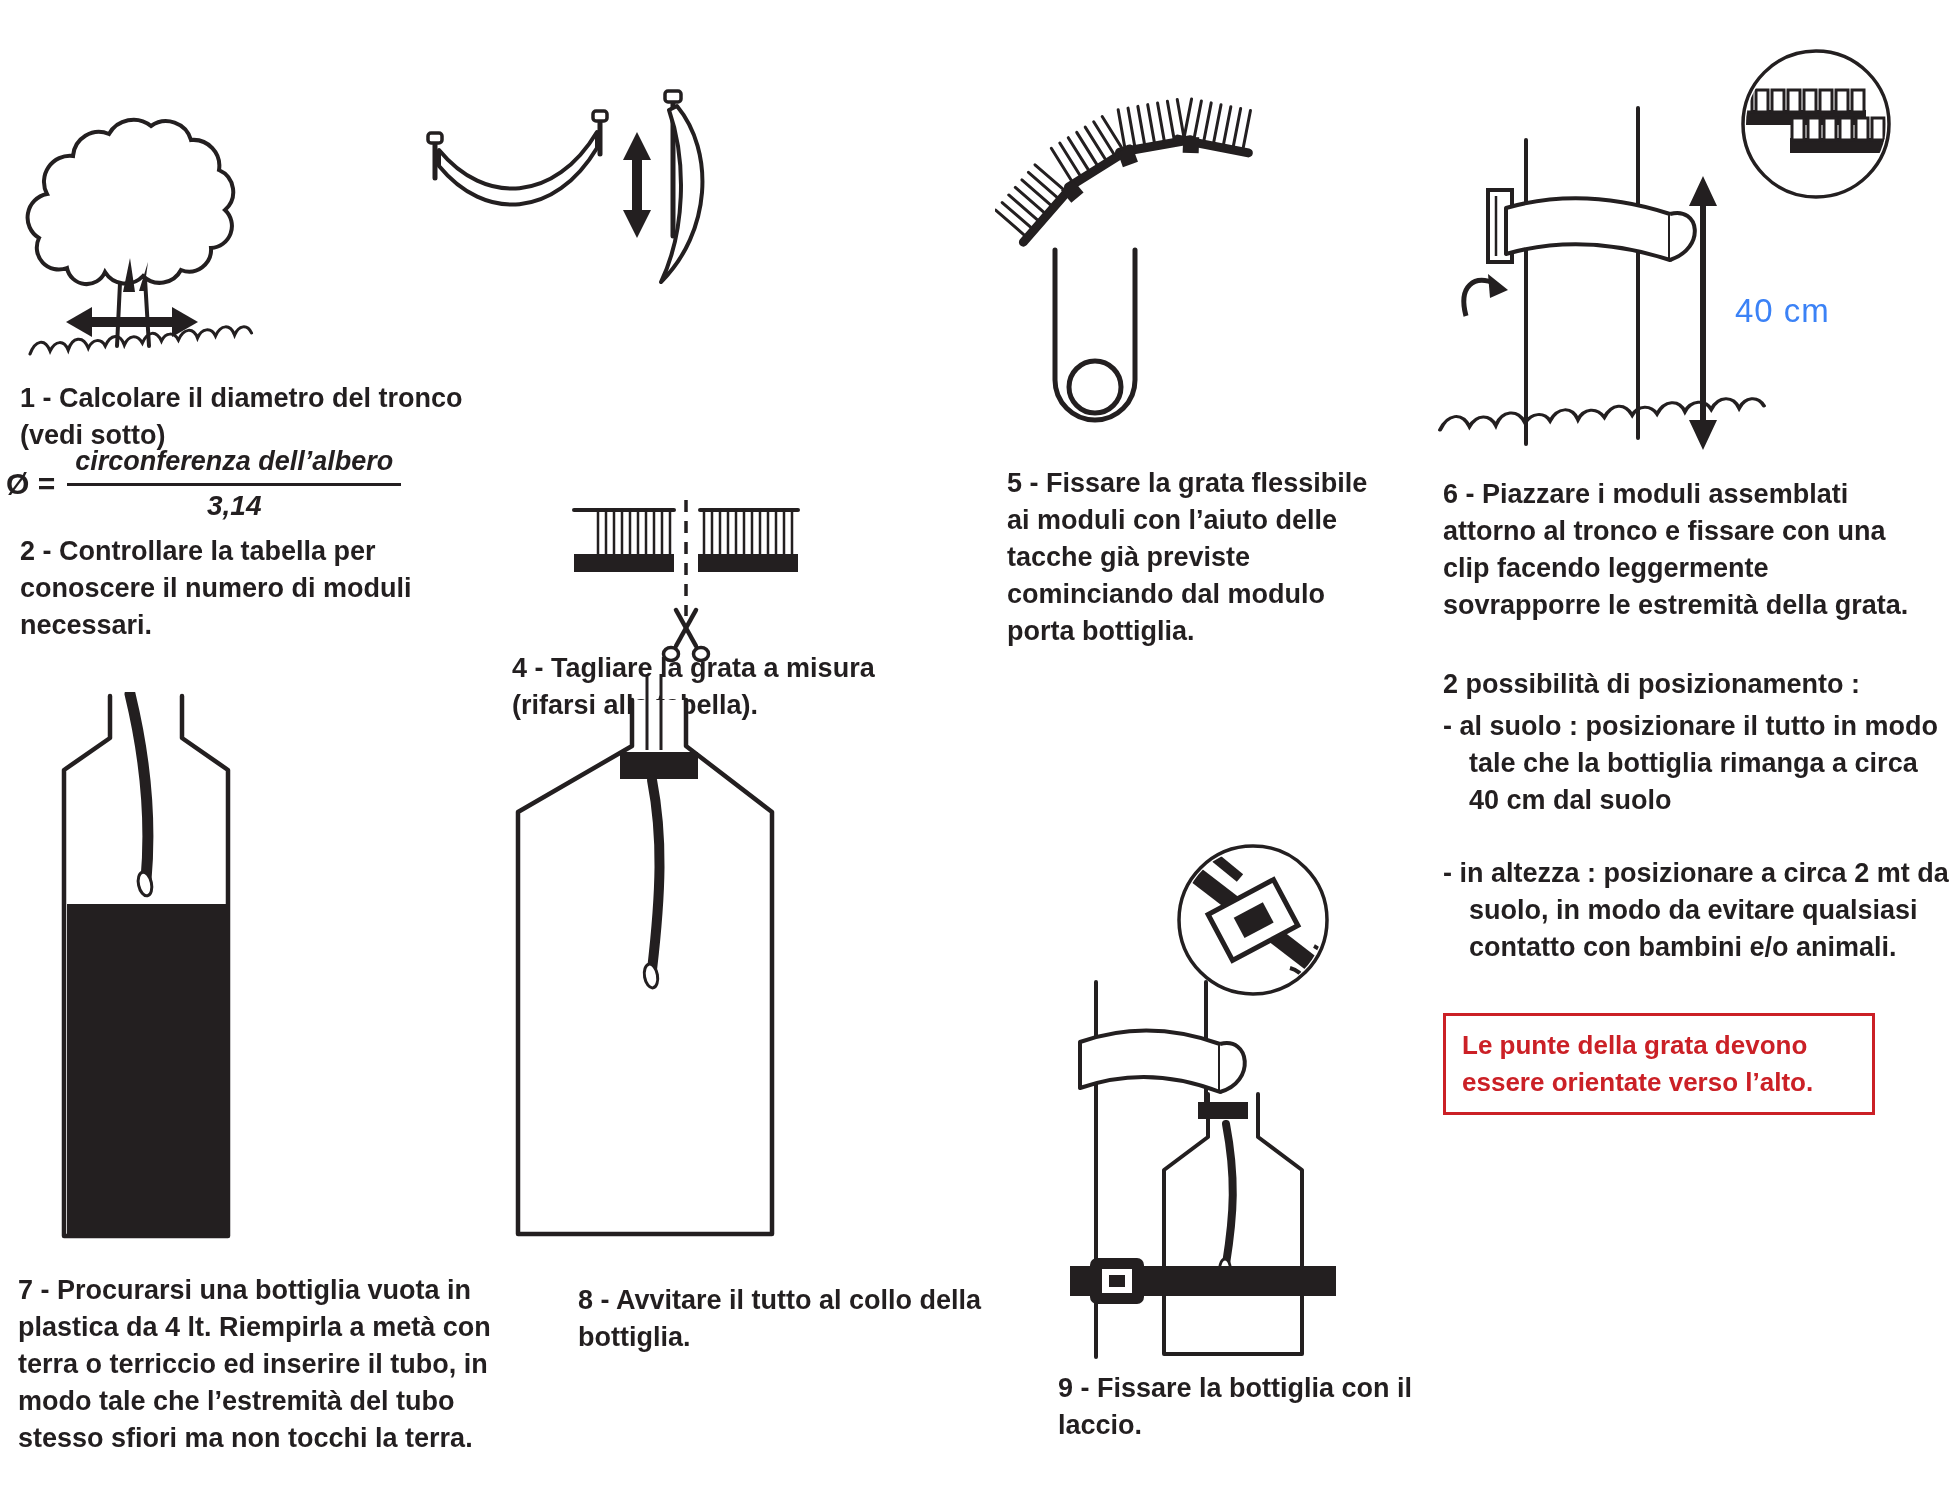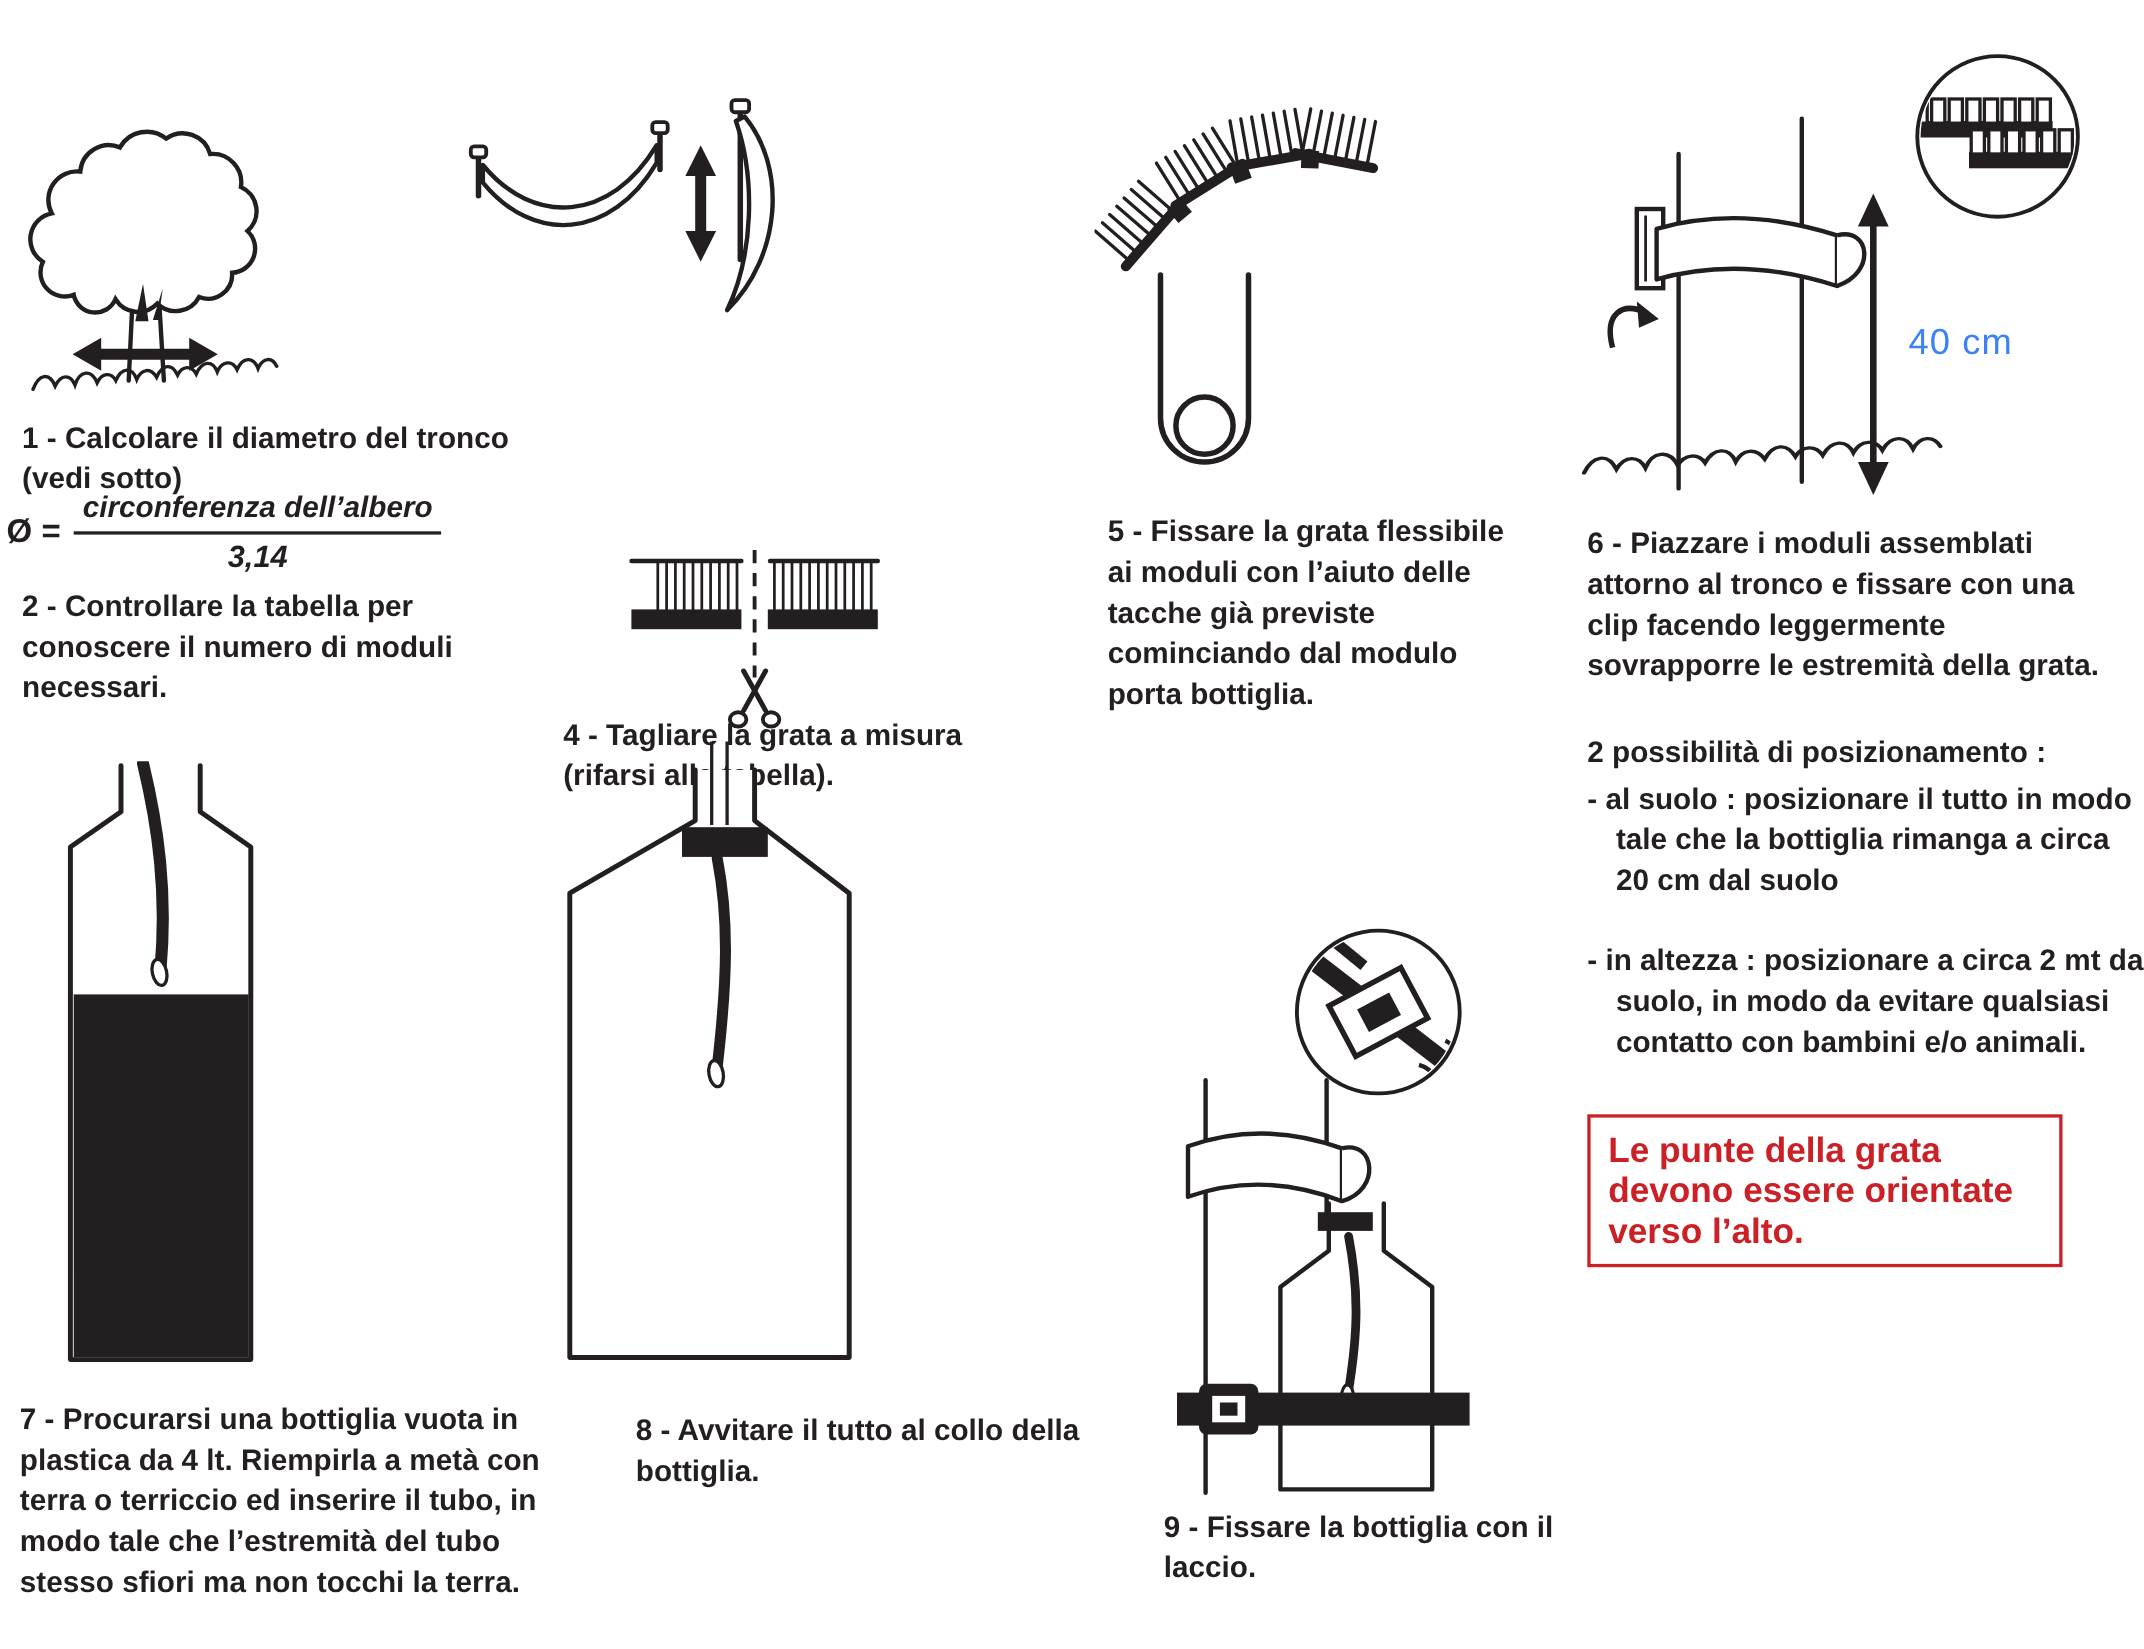--- a/index.html
+++ b/index.html
@@ -1,20 +1,20 @@
 <!DOCTYPE html>
 <html><head>
 <meta charset="utf-8">
 <style>
   html,body{margin:0;padding:0;background:#fff;}
   #sheet{position:relative;width:1949px;height:1499px;background:#ffffff;overflow:hidden;
          font-family:"Liberation Sans","DejaVu Sans",sans-serif;color:#231f20;}
   .txt{position:absolute;font-size:27px;line-height:37px;font-weight:700;color:#231f20;}
   .hang{padding-left:26px;text-indent:-26px;}
-  .warn{position:absolute;border:3px solid #cb2026;color:#cb2026;font-size:32px;line-height:37px;
+  .warn{position:absolute;border:3px solid #cb2026;color:#cb2026;font-size:26px;line-height:37px;
         font-weight:700;padding:11px 16px;box-sizing:border-box;}
   .formula{position:absolute;display:flex;align-items:center;}
   .formula .sym{font-size:30px;font-weight:700;margin-right:12px;}
   .formula .frac{display:inline-block;text-align:center;font-style:italic;}
   .formula .num{font-size:27px;font-weight:700;padding:0 8px 6px 8px;border-bottom:3.5px solid #231f20;}
   .formula .den{font-size:28px;font-weight:700;padding-top:4px;}
   .svgpos{position:absolute;}
   .lbl40{position:absolute;font-size:33px;font-weight:400;letter-spacing:1px;color:#3b82f6;
          font-family:"Liberation Sans","DejaVu Sans",sans-serif;}
 </style>
@@ -221,21 +221,21 @@
             <rect x="82" y="0" width="12" height="22"></rect>
         </g>
       </g>
     </g>
   </svg>
 
   <span class="lbl40" style="left:1735px;top:292px">40 cm</span>
 
   <div class="txt" style="left:1443px;top:476px;width:490px">6 - Piazzare i moduli assemblati attorno al tronco e fissare con una clip facendo leggermente sovrapporre le estremità della grata.</div>
   <div class="txt" style="left:1443px;top:666px;width:500px">2 possibilità di posizionamento :</div>
-  <div class="txt hang" style="left:1443px;top:708px;width:470px">- al suolo : posizionare il tutto in modo tale che la bottiglia rimanga a circa 20 cm dal suolo</div>
+  <div class="txt hang" style="left:1443px;top:708px;width:470px">- al suolo : posizionare il tutto in modo tale che la bottiglia rimanga a circa 40 cm dal suolo</div>
   <div class="txt hang" style="left:1443px;top:855px;width:500px">- in altezza : posizionare a circa 2 mt dal suolo, in modo da evitare qualsiasi contatto con bambini e/o animali.</div>
 
   <div class="warn" style="left:1443px;top:1013px;width:432px">
     <span>Le punte della grata devono essere orientate verso l’alto.</span>
   </div>
 
   <svg class="svgpos" style="left:50px;top:692px" width="190" height="552" viewBox="0 0 190 552">
     <path d="M60,4 V46 L14,78 V544 H178 V78 L132,46 V4" fill="#ffffff" stroke="#231f20" stroke-width="4.5" stroke-linejoin="round" stroke-linecap="round"></path>
     <rect x="17" y="212" width="159" height="330" fill="#231f20"></rect>
     <path d="M80,2 C94,60 102,120 96,188" fill="none" stroke="#231f20" stroke-width="11" stroke-linecap="round"></path>

